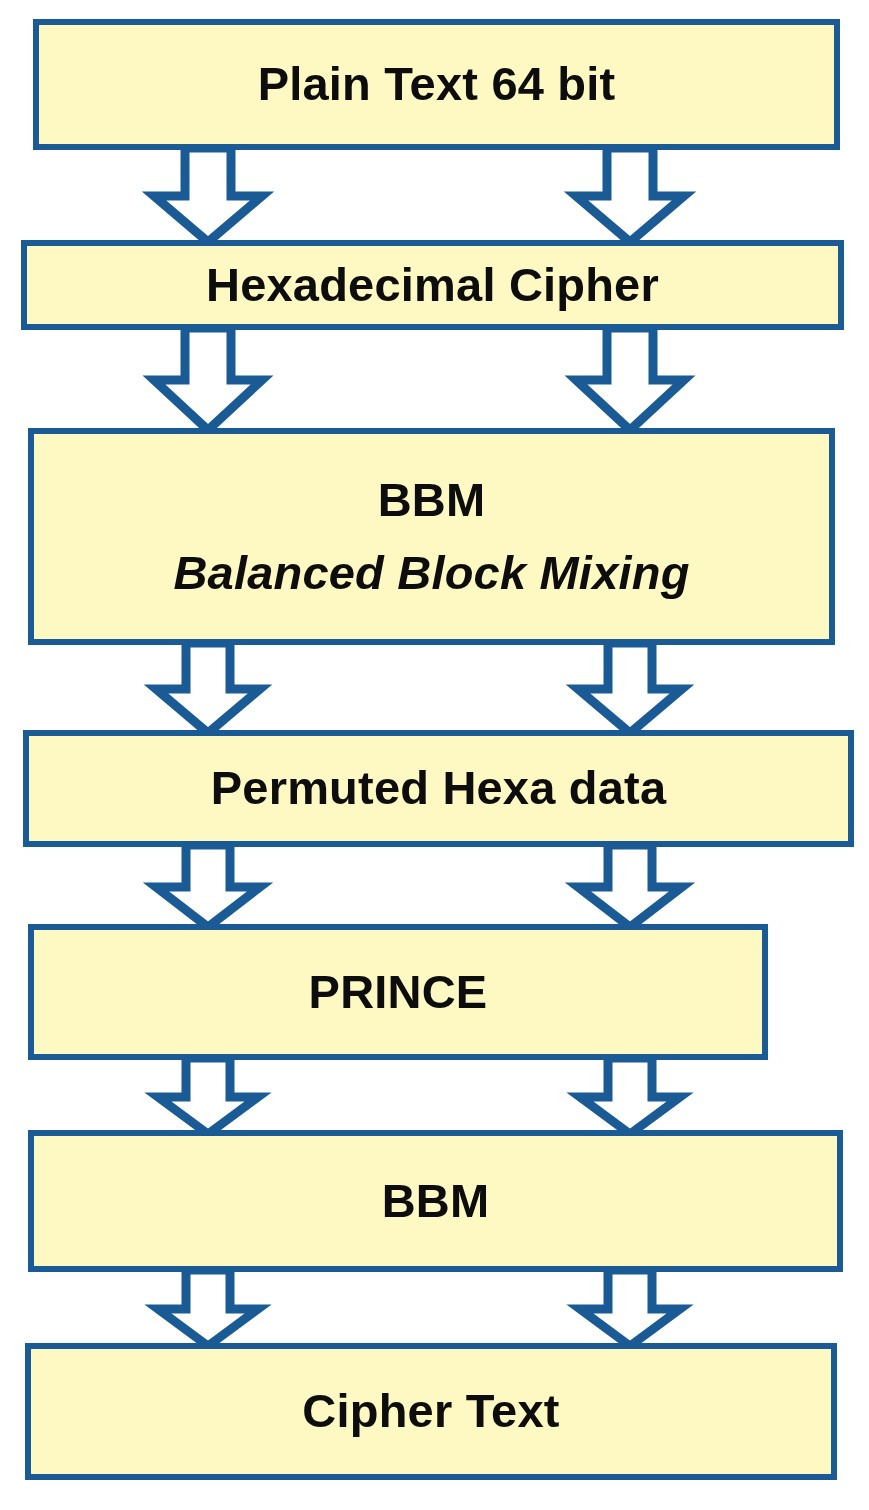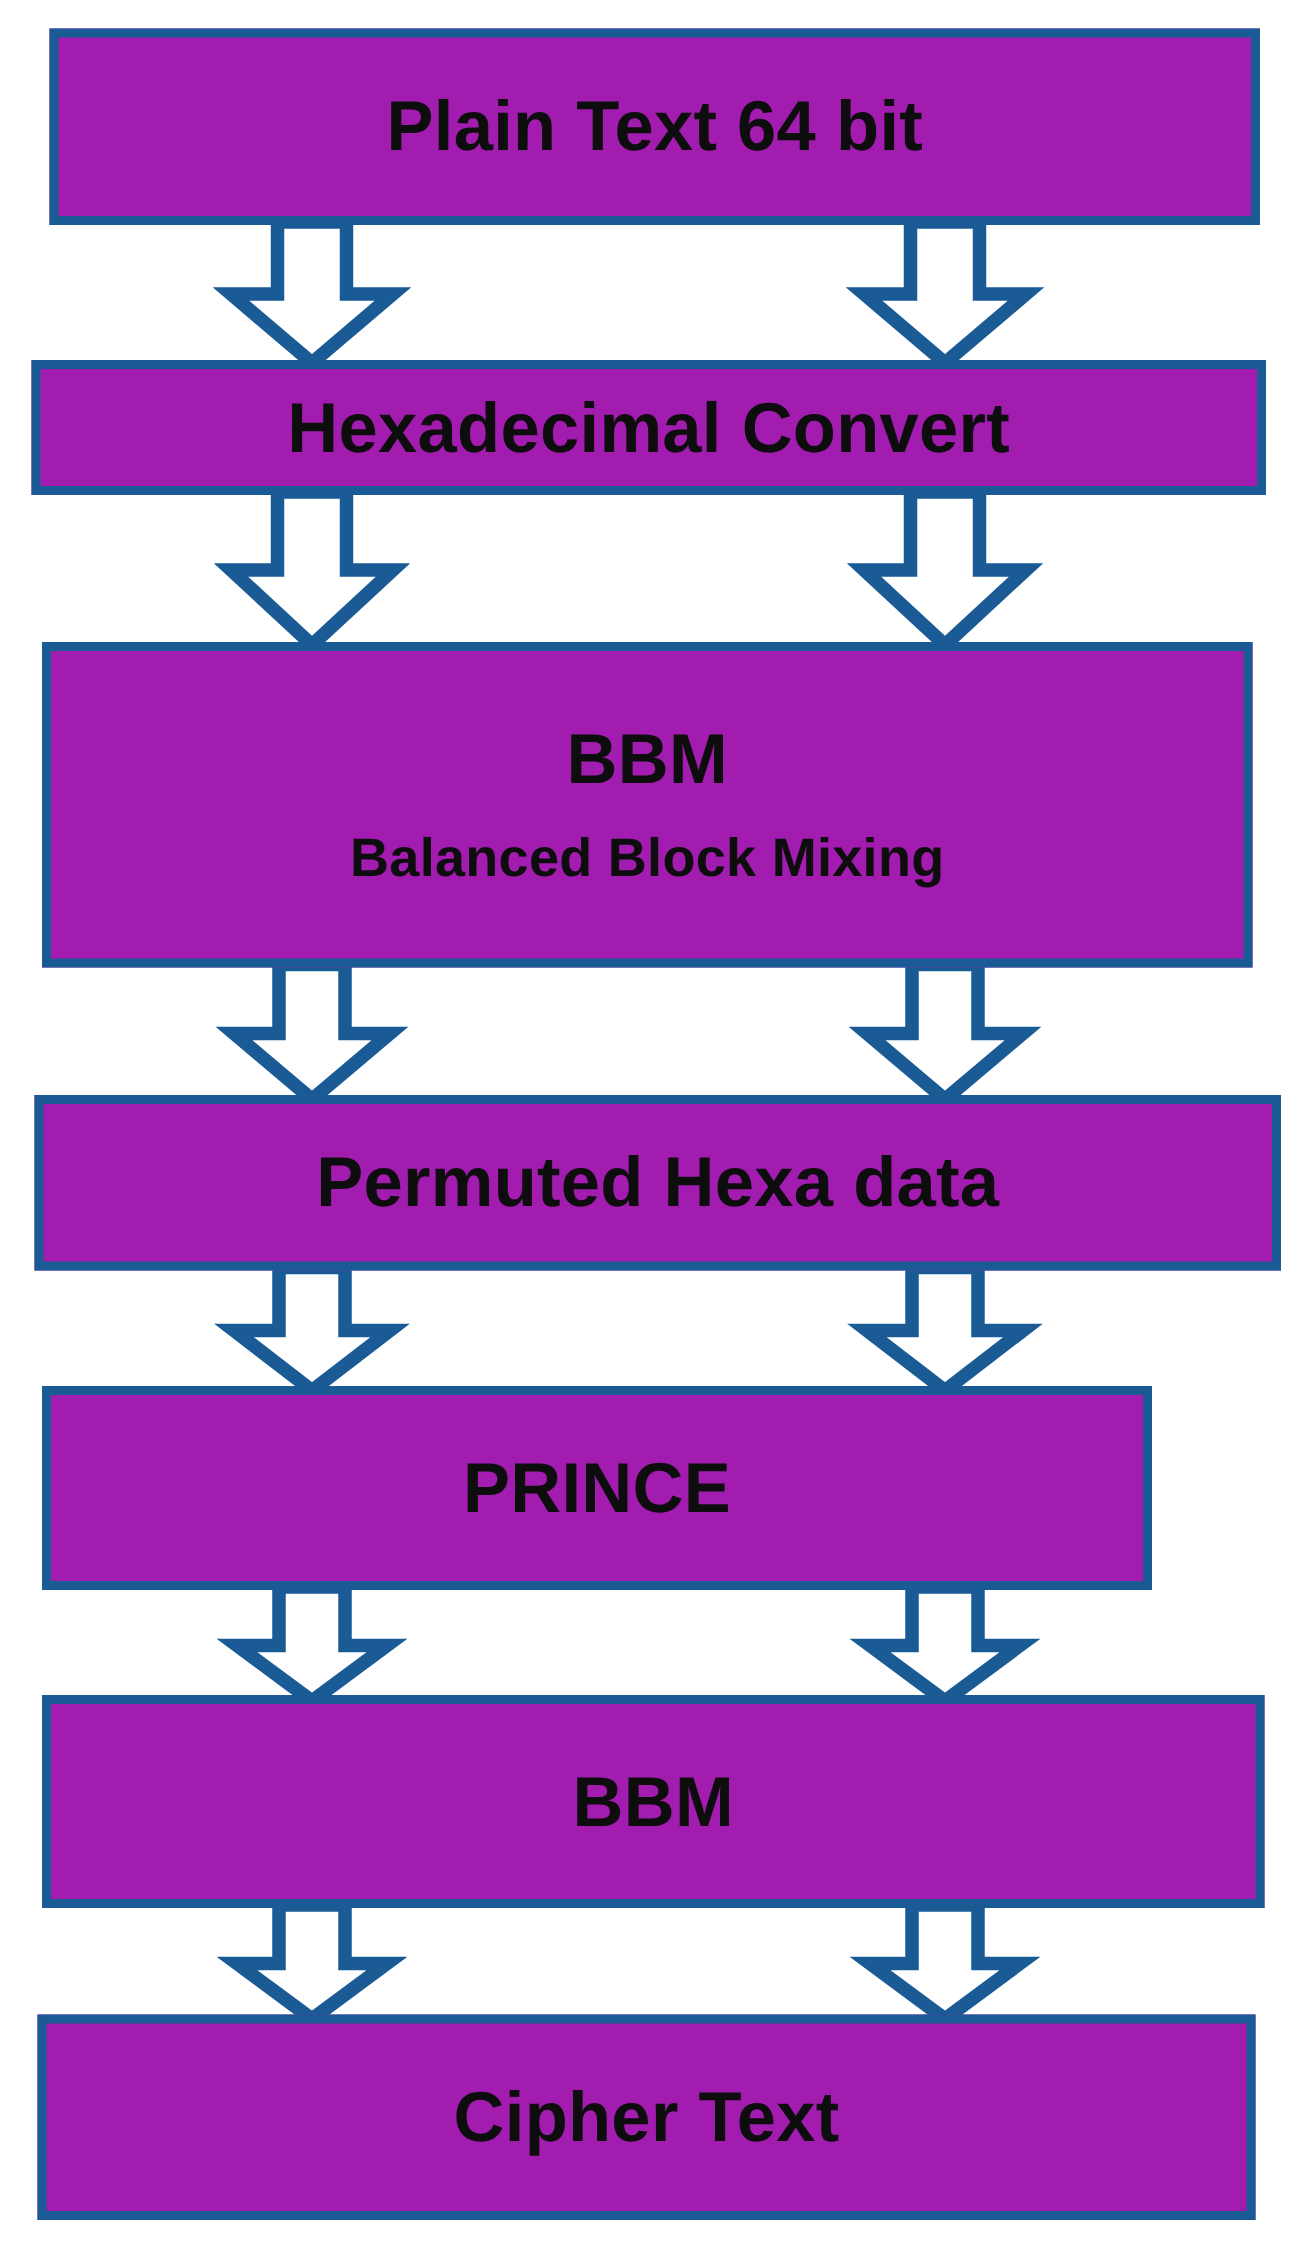--- a/index.html
+++ b/index.html
@@ -14,43 +14,44 @@
   #diagram-root {
     position: relative;
     width: 869px;
     height: 1510px;
     background: #ffffff;
     overflow: hidden;
   }
   .flow-box {
     position: absolute;
     box-sizing: border-box;
-    background: #a21caf;
+    background: #fef9c3;
     border: 6px solid #1a5b96;
     display: flex;
     flex-direction: column;
     align-items: center;
     justify-content: center;
     z-index: 2;
   }
   .box-label {
     font-family: "Liberation Sans", sans-serif;
     font-weight: bold;
     color: #0d0d0d;
     text-align: center;
     letter-spacing: 0.2px;
     white-space: nowrap;
     line-height: 1.08;
   }
   .box-label.line-1 {
     font-size: 47px;
   }
   .box-label.line-2 {
-    font-size: 36px;
+    font-size: 47px;
     margin-top: 22px;
+    font-style: italic;
   }
   .arrow-pair {
     position: absolute;
     z-index: 1;
     pointer-events: none;
   }
   .arrow-svg {
     display: block;
     overflow: visible;
   }
@@ -71,21 +72,21 @@
   </div>
 
   <div class="arrow-pair" style="left:0px; top:148px; width:869px; height:96px;">
     <svg class="arrow-svg" width="869" height="96" viewBox="0 0 869 96">
       <polygon class="arrow-shape" points="185,0 231,0 231,48 262,48 208,94 154,48 185,48"></polygon>
       <polygon class="arrow-shape" points="607,0 653,0 653,48 684,48 630,94 576,48 607,48"></polygon>
     </svg>
   </div>
 
   <div class="flow-box" style="left:21px; top:240px; width:823px; height:90px;">
-    <div class="box-label line-1">Hexadecimal Convert</div>
+    <div class="box-label line-1">Hexadecimal Cipher</div>
   </div>
 
   <div class="arrow-pair" style="left:0px; top:328px; width:869px; height:104px;">
     <svg class="arrow-svg" width="869" height="104" viewBox="0 0 869 104">
       <polygon class="arrow-shape" points="185,0 231,0 231,52 262,52 208,102 154,52 185,52"></polygon>
       <polygon class="arrow-shape" points="607,0 653,0 653,52 684,52 630,102 576,52 607,52"></polygon>
     </svg>
   </div>
 
   <div class="flow-box" style="left:28px; top:428px; width:807px; height:217px;">

